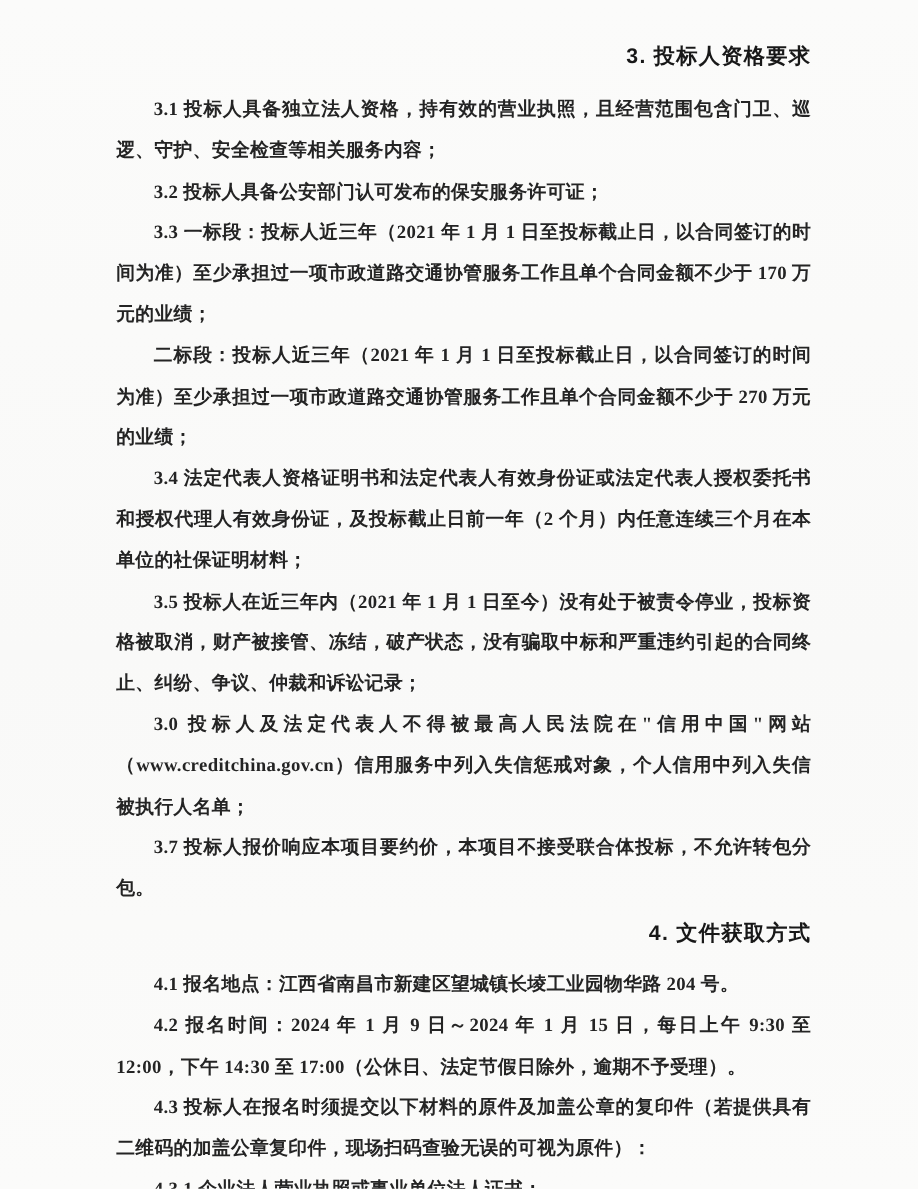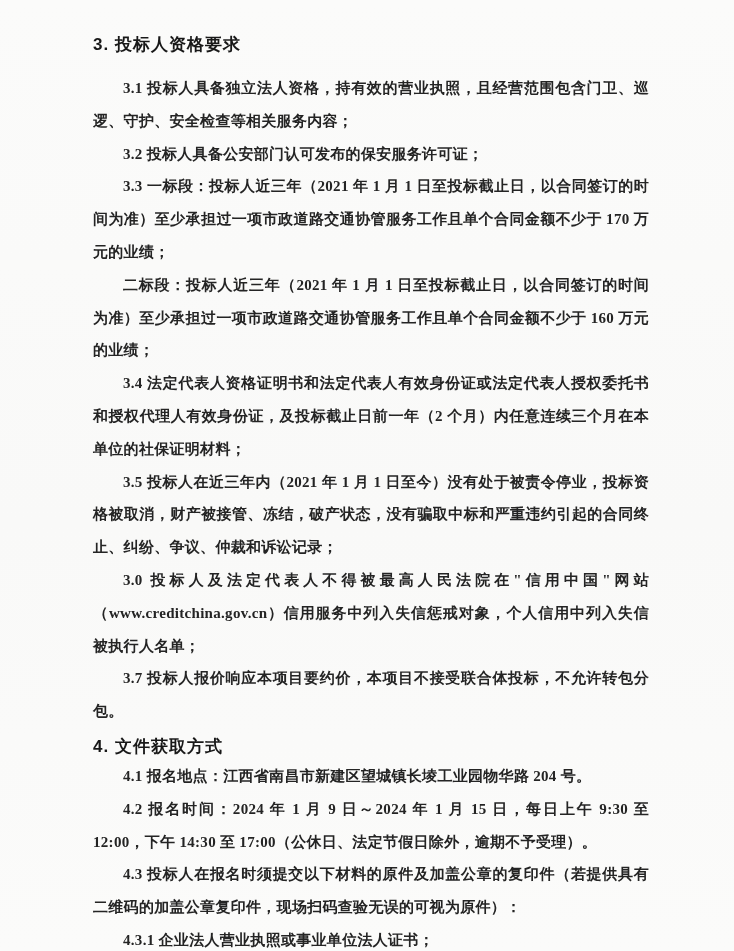--- a/index.html
+++ b/index.html
@@ -21,24 +21,25 @@
     padding: 32px 85px 20px 93px;
   }
   .sec-heading {
     font-family: "Liberation Sans", "DejaVu Sans", sans-serif;
     font-size: 17px;
     font-weight: 700;
     color: #181818;
     line-height: 26px;
     margin: 0 0 14px 0;
     letter-spacing: 1px;
+    text-align: right;
   }
   .sec-heading.second {
     margin-top: 6px;
-    margin-bottom: 0;
+    margin-bottom: 12px;
   }
   .para {
     font-size: 15px;
     font-weight: 600;
     color: #242424;
     line-height: 32.8px;
     margin: 0;
     text-indent: 2em;
     text-align: justify;
     letter-spacing: 0.3px;
@@ -51,21 +52,21 @@
 <body>
 
 <div class="page">
 
   <h2 class="sec-heading">3. 投标人资格要求</h2>
 
   <div class="section-body">
     <p class="para">3.1 投标人具备独立法人资格，持有效的营业执照，且经营范围包含门卫、巡逻、守护、安全检查等相关服务内容；</p>
     <p class="para">3.2 投标人具备公安部门认可发布的保安服务许可证；</p>
     <p class="para">3.3 一标段：投标人近三年（2021 年 1 月 1 日至投标截止日，以合同签订的时间为准）至少承担过一项市政道路交通协管服务工作且单个合同金额不少于 170 万元的业绩；</p>
-    <p class="para">二标段：投标人近三年（2021 年 1 月 1 日至投标截止日，以合同签订的时间为准）至少承担过一项市政道路交通协管服务工作且单个合同金额不少于 160 万元的业绩；</p>
+    <p class="para">二标段：投标人近三年（2021 年 1 月 1 日至投标截止日，以合同签订的时间为准）至少承担过一项市政道路交通协管服务工作且单个合同金额不少于 270 万元的业绩；</p>
     <p class="para">3.4 法定代表人资格证明书和法定代表人有效身份证或法定代表人授权委托书和授权代理人有效身份证，及投标截止日前一年（2 个月）内任意连续三个月在本单位的社保证明材料；</p>
     <p class="para">3.5 投标人在近三年内（2021 年 1 月 1 日至今）没有处于被责令停业，投标资格被取消，财产被接管、冻结，破产状态，没有骗取中标和严重违约引起的合同终止、纠纷、争议、仲裁和诉讼记录；</p>
     <p class="para">3.0 投标人及法定代表人不得被最高人民法院在"信用中国"网站（www.creditchina.gov.cn）信用服务中列入失信惩戒对象，个人信用中列入失信被执行人名单；</p>
     <p class="para">3.7 投标人报价响应本项目要约价，本项目不接受联合体投标，不允许转包分包。</p>
   </div>
 
   <h2 class="sec-heading second">4. 文件获取方式</h2>
 
   <div class="section-body">
     <p class="para">4.1 报名地点：江西省南昌市新建区望城镇长堎工业园物华路 204 号。</p>

